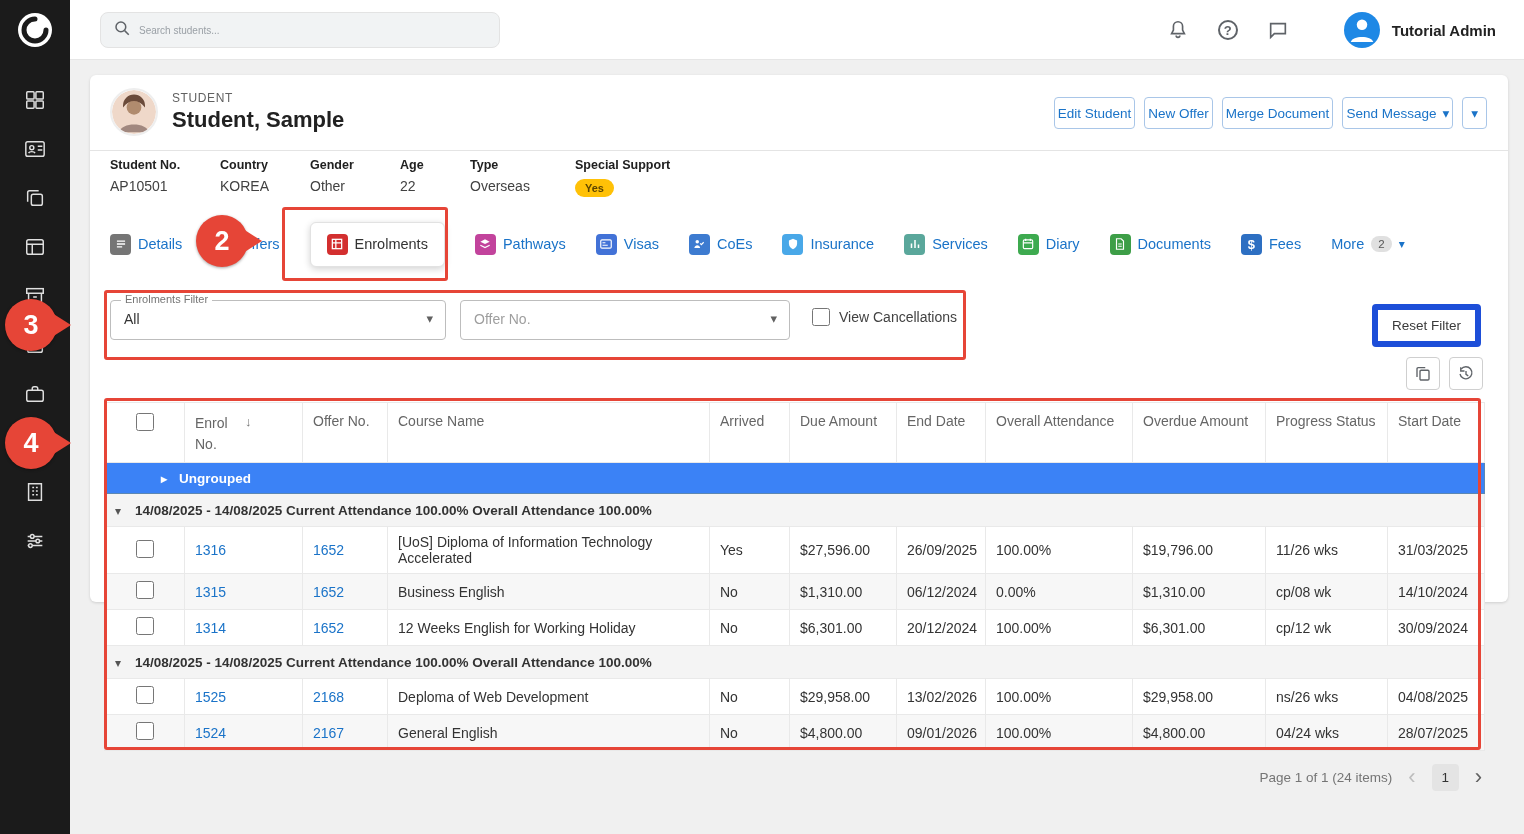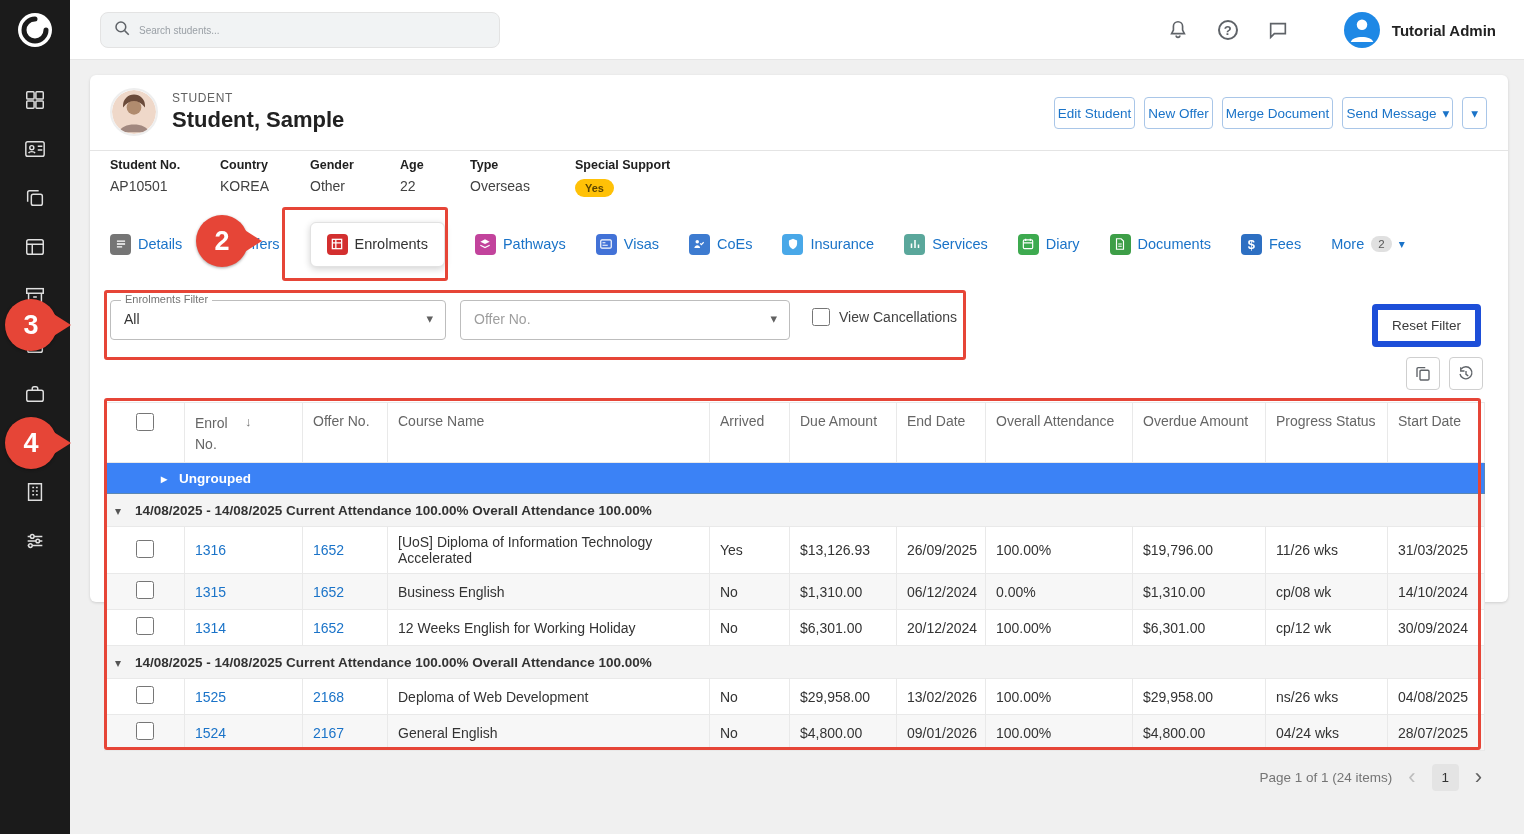--- a/index.html
+++ b/index.html
@@ -412,21 +412,21 @@
         </tr>
         <tr class="sgrow">
           <td colspan="11"><span class="caret">▾</span><span>14/08/2025 - 14/08/2025 Current Attendance 100.00% Overall Attendance 100.00%</span></td>
         </tr>
         <tr class="drow">
           <td class="c-check"><input type="checkbox" style=""></td>
           <td><a class="lnk">1316</a></td>
           <td><a class="lnk">1652</a></td>
           <td>[UoS] Diploma of Information Technology Accelerated</td>
           <td>Yes</td>
-          <td>$13,126.93</td>
+          <td>$27,596.00</td>
           <td>26/09/2025</td>
           <td>100.00%</td>
           <td>$19,796.00</td>
           <td>11/26 wks</td>
           <td>31/03/2025</td>
         </tr>
         <tr class="drow alt">
           <td class="c-check"><input type="checkbox" style=""></td>
           <td><a class="lnk">1315</a></td>
           <td><a class="lnk">1652</a></td>

